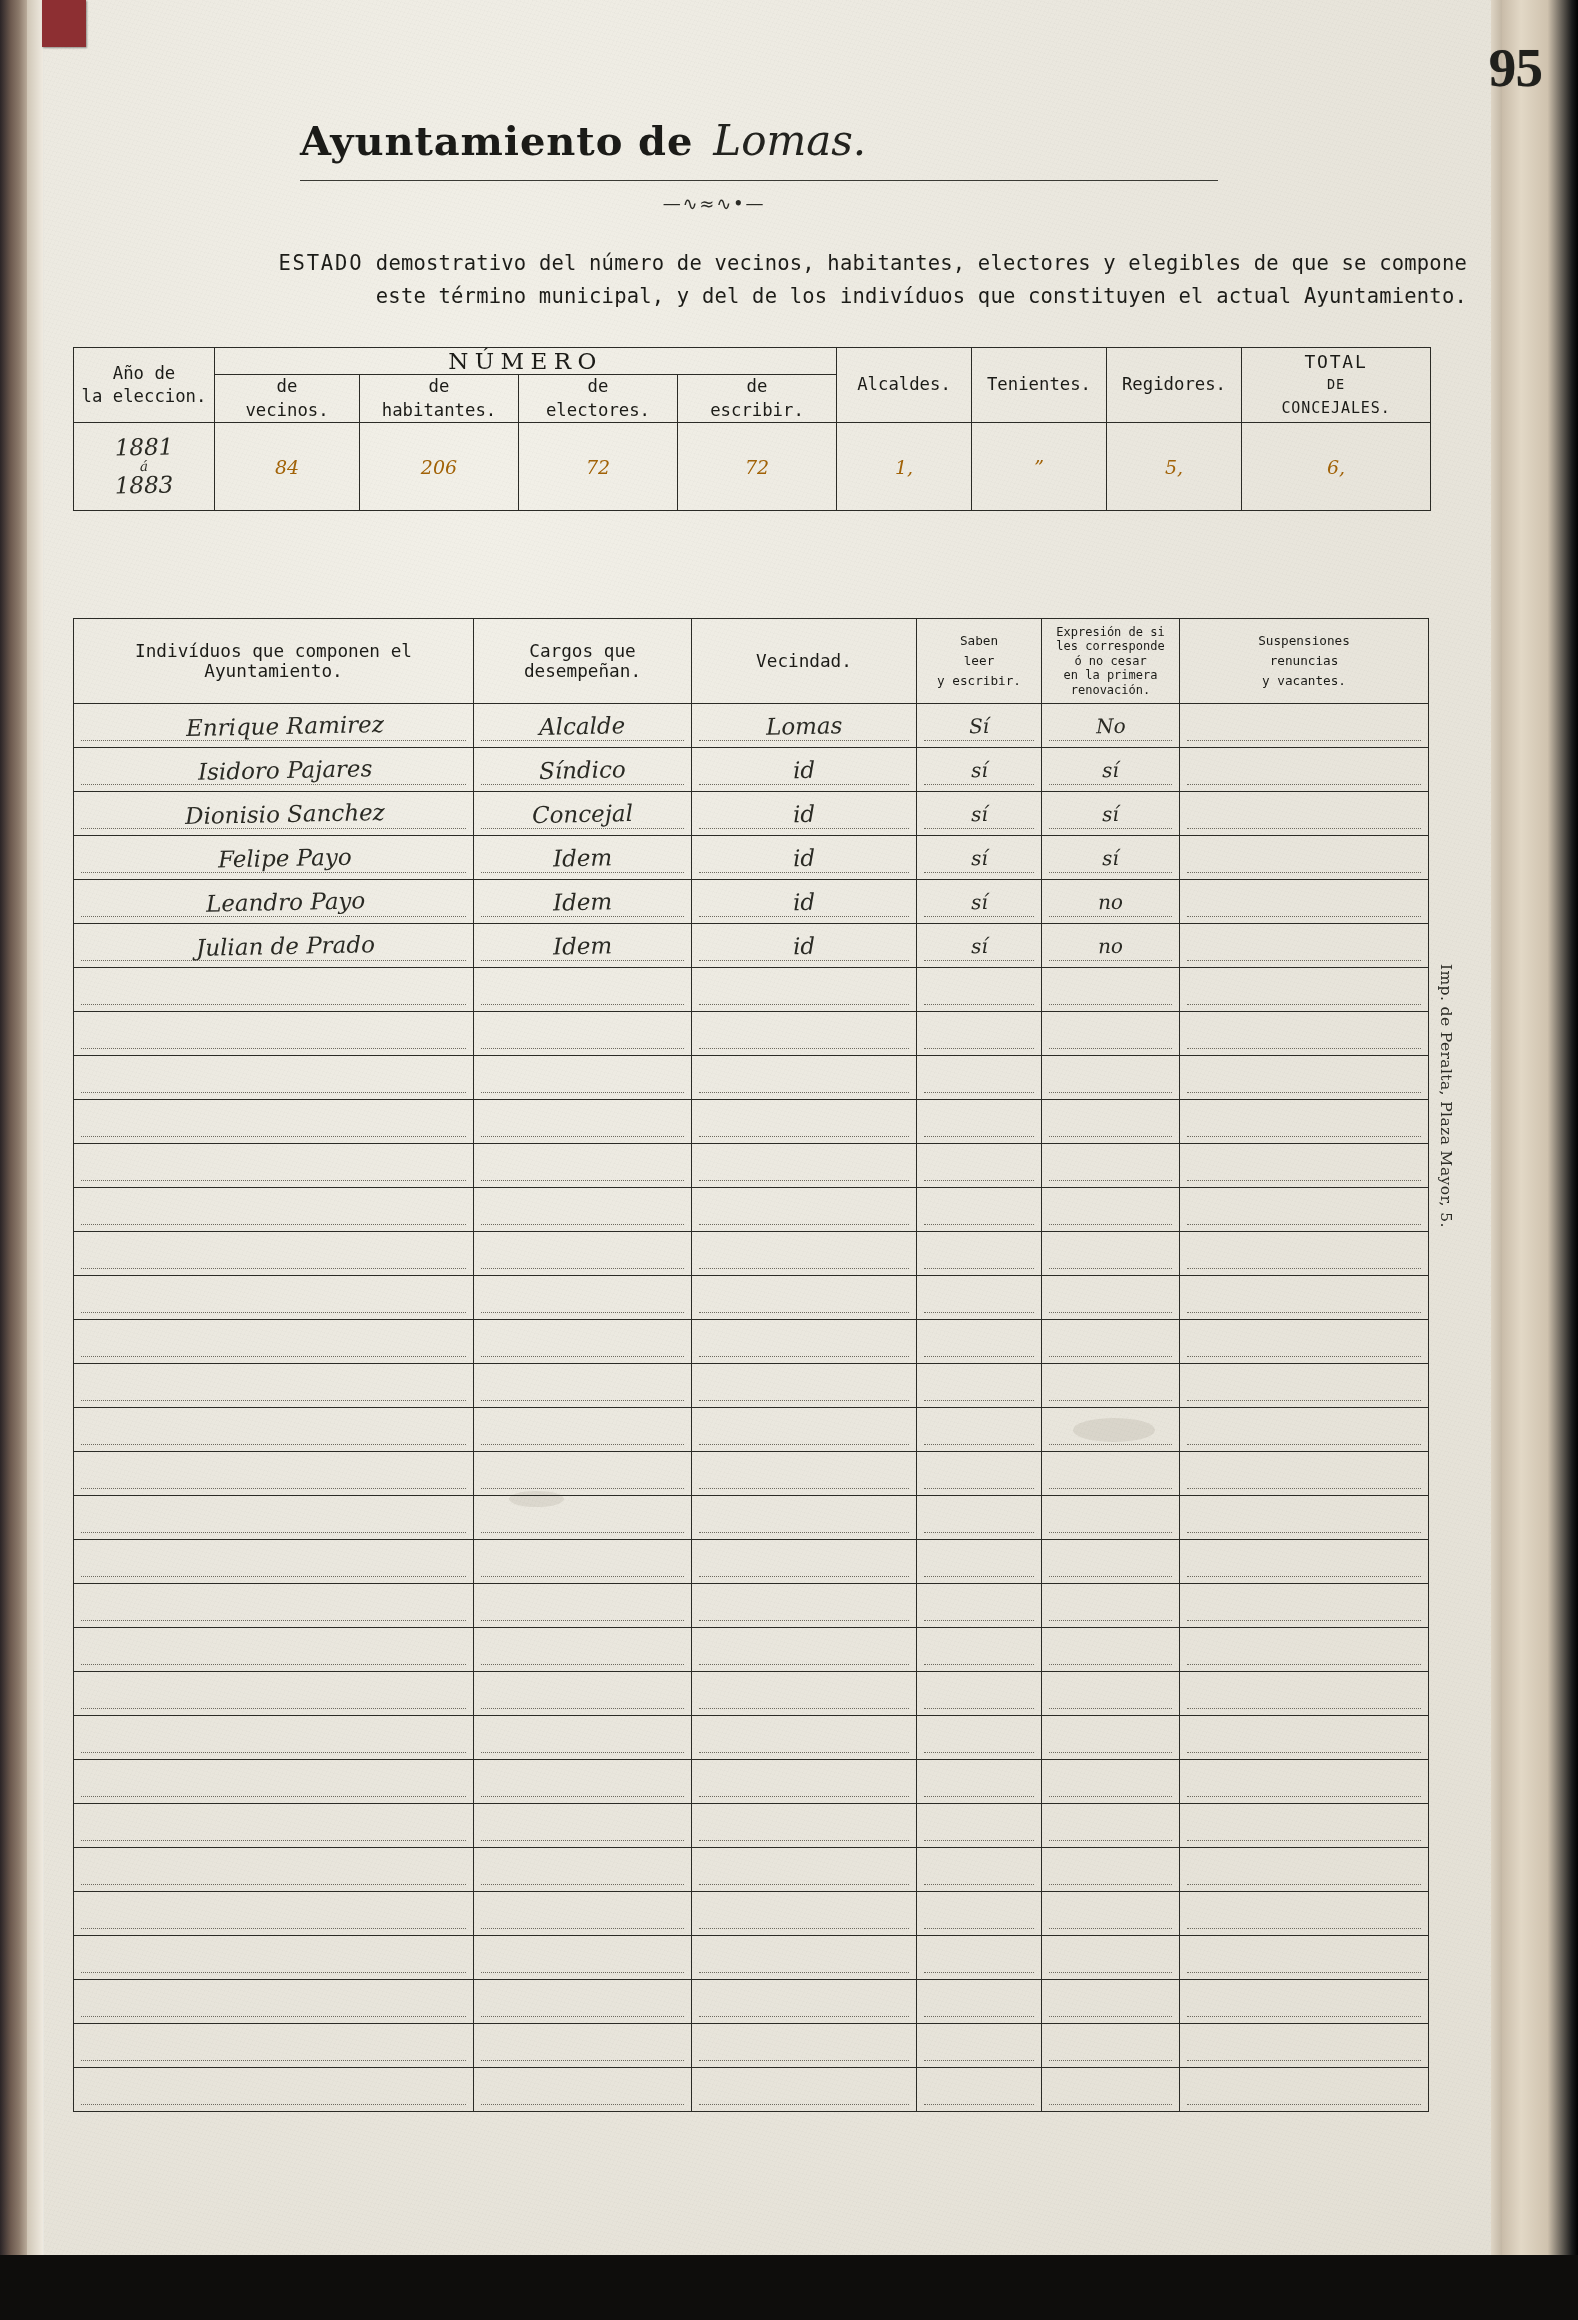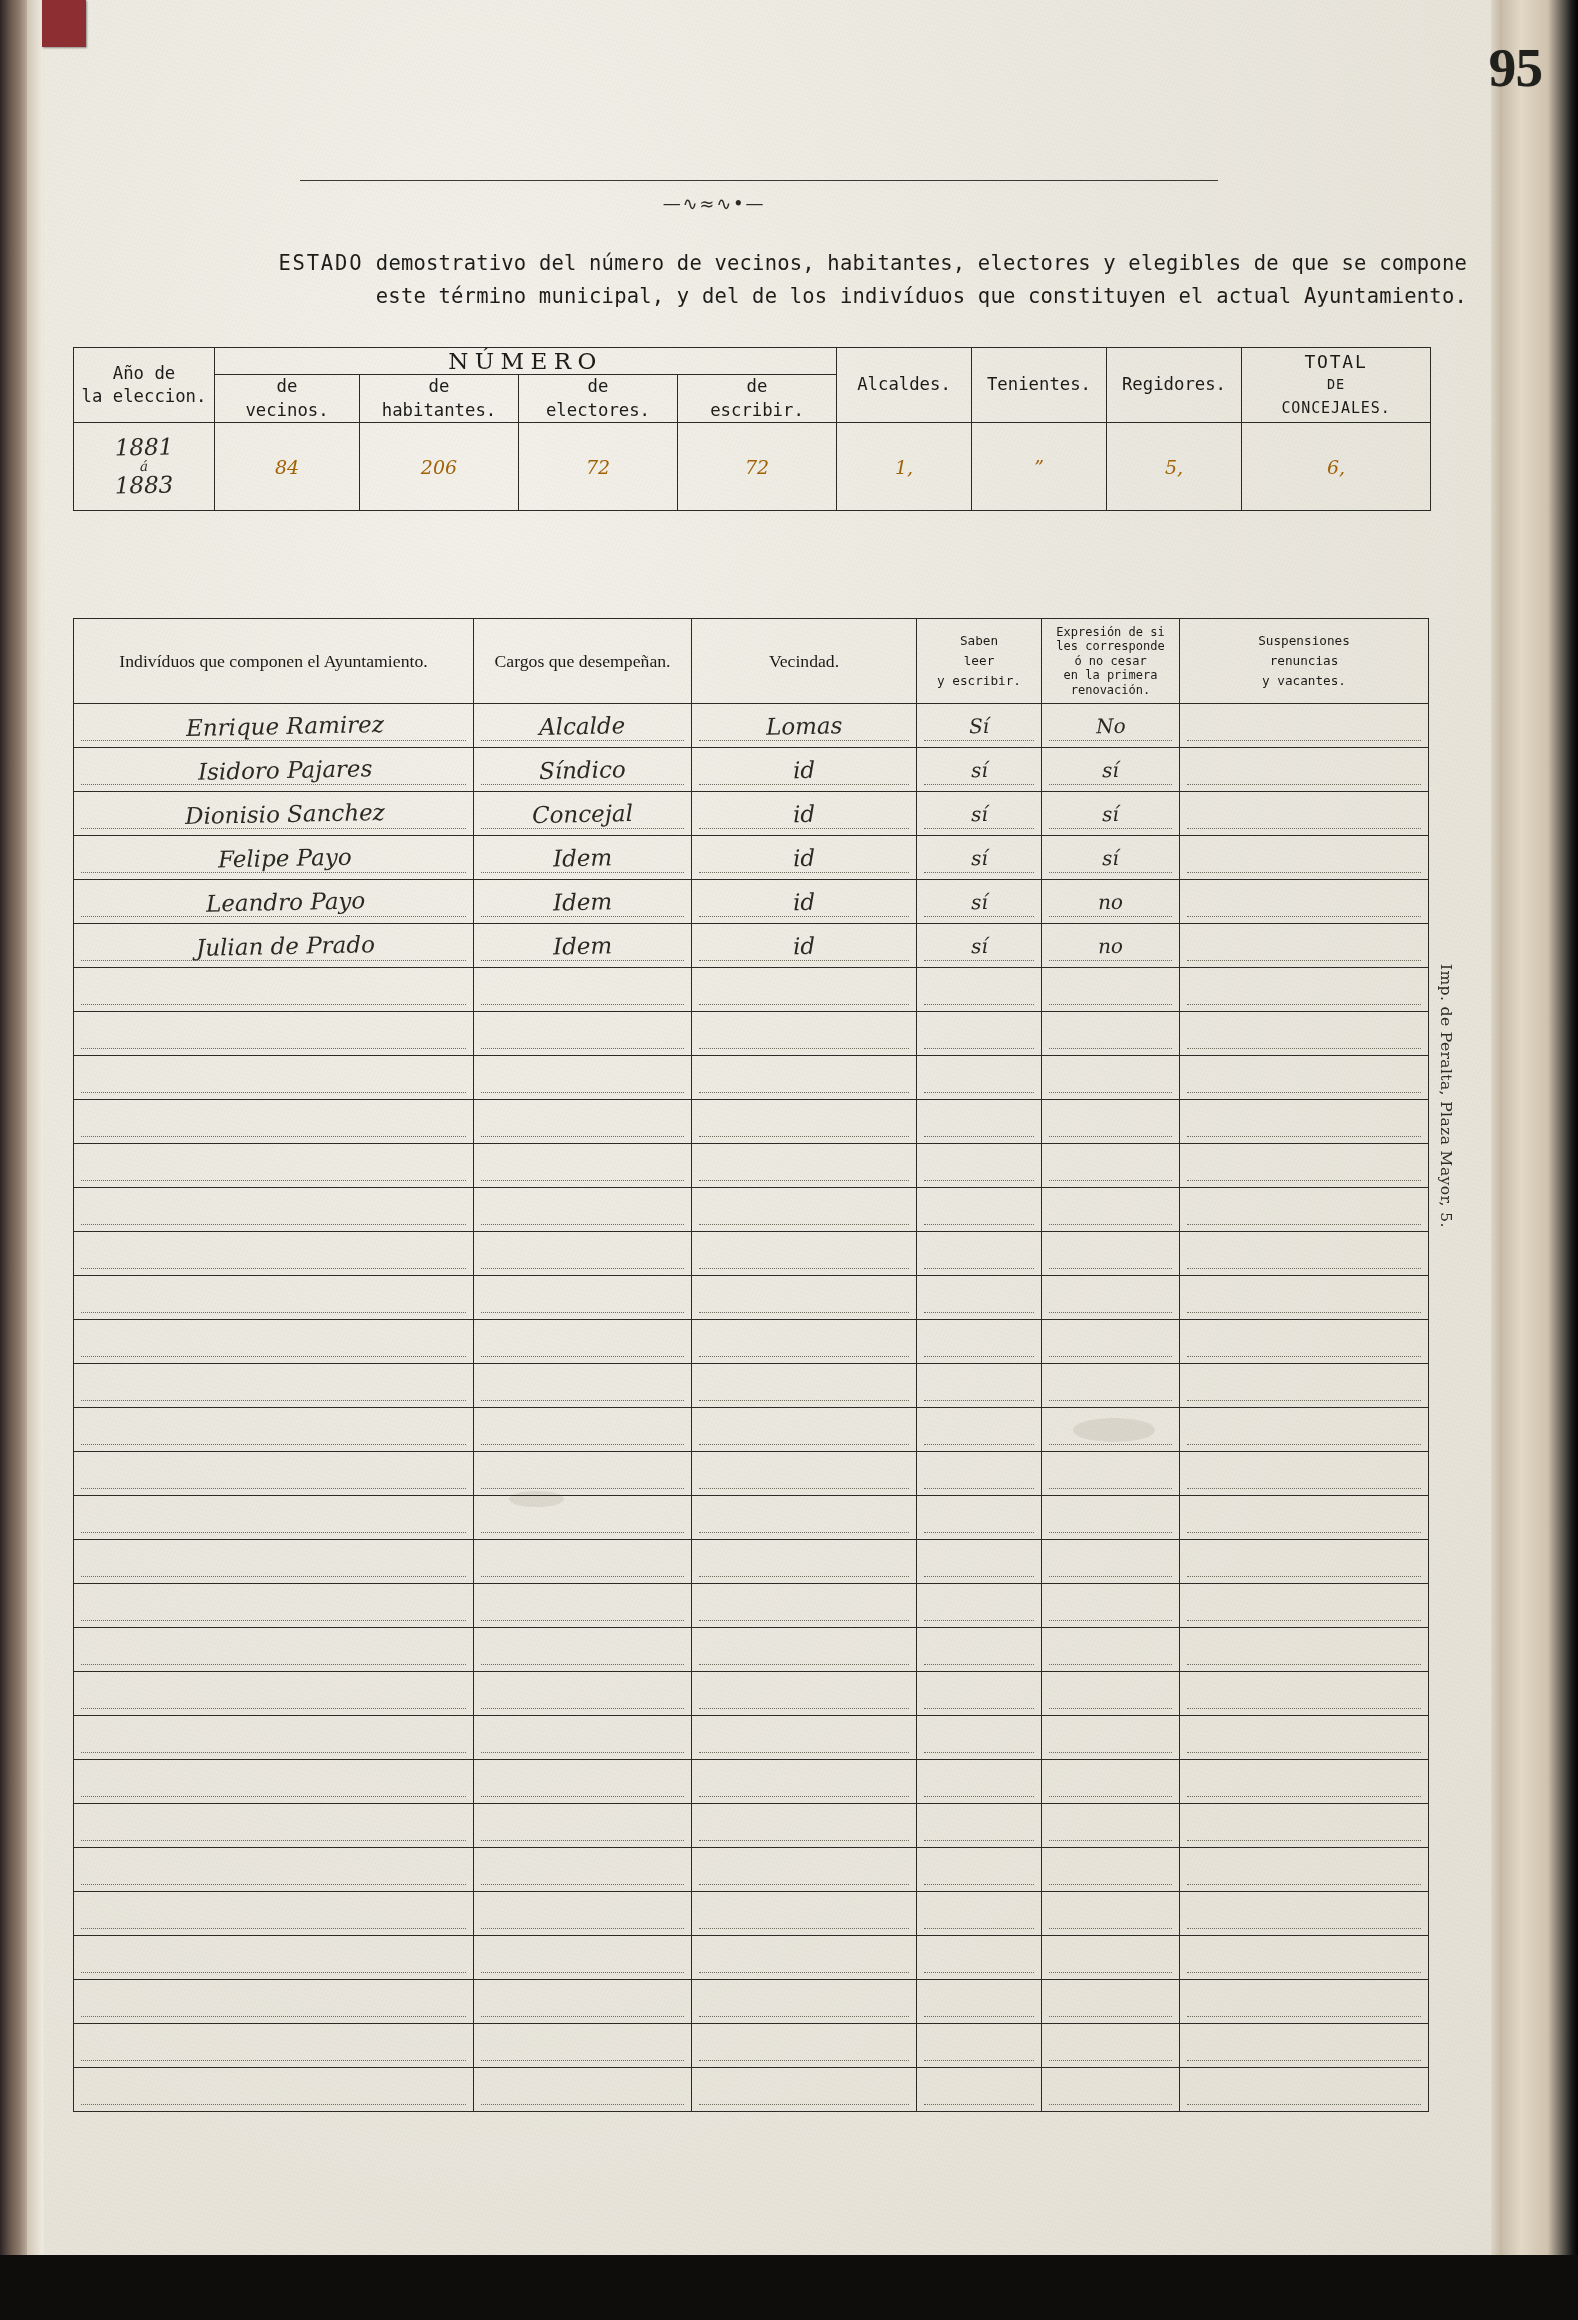--- a/index.html
+++ b/index.html
@@ -175,21 +175,21 @@
   #roster-table th {
     height: 84px;
   }
   .rh {
     font-family: "DejaVu Sans Mono", monospace;
     font-size: 15.5px;
     line-height: 20px;
     color: #1b1b17;
     padding: 2.7px 3.6px;
   }
-  .rh.big { font-size: 17.7px; font-family: Liberation Serif, serif; }
+  .rh.big { font-size: 17.7px; }
   .rh.tiny { font-size: 12.7px; line-height: 20px; }
   .rh.tiny2 { font-size: 12px; line-height: 14.5px; }
   #roster-table td.row-cell {
     height: 43px;
     position: relative;
   }
   .ruled {
     position: absolute;
     left: 7.3px; right: 7.3px; bottom: 6.4px;
     border-bottom: 0.9px dotted #6d6a5f;
@@ -240,20 +240,23 @@
   <div class="red-tab"></div>
   <div class="right-fold"></div>
   <div class="right-edge"></div>
   <div class="bottom-dark"></div>
 
   <div class="smudge" style="left:1073px; top:1418px; width:82px; height:23.6px;"></div>
   <div class="smudge" style="left:509px; top:1491px; width:55px; height:16.4px;"></div>
 
   <div class="folio">95</div>
 
+  <div class="heading">
+    <span class="heading-script">Ayuntamiento de</span><span class="heading-town">Lomas.</span>
+  </div>
   <div class="heading-rule"></div>
   <div class="heading-flourish">—∿≈∿•—</div>
 
   <div class="intro">
     <span class="small-caps">ESTADO</span><span> demostrativo del número de vecinos, habitantes, electores y elegibles de que se compone</span><br>
     <span>este término municipal, y del de los indivíduos que constituyen el actual Ayuntamiento.</span>
   </div>
 
   <table class="tbl" id="summary-table">
     <colgroup>

